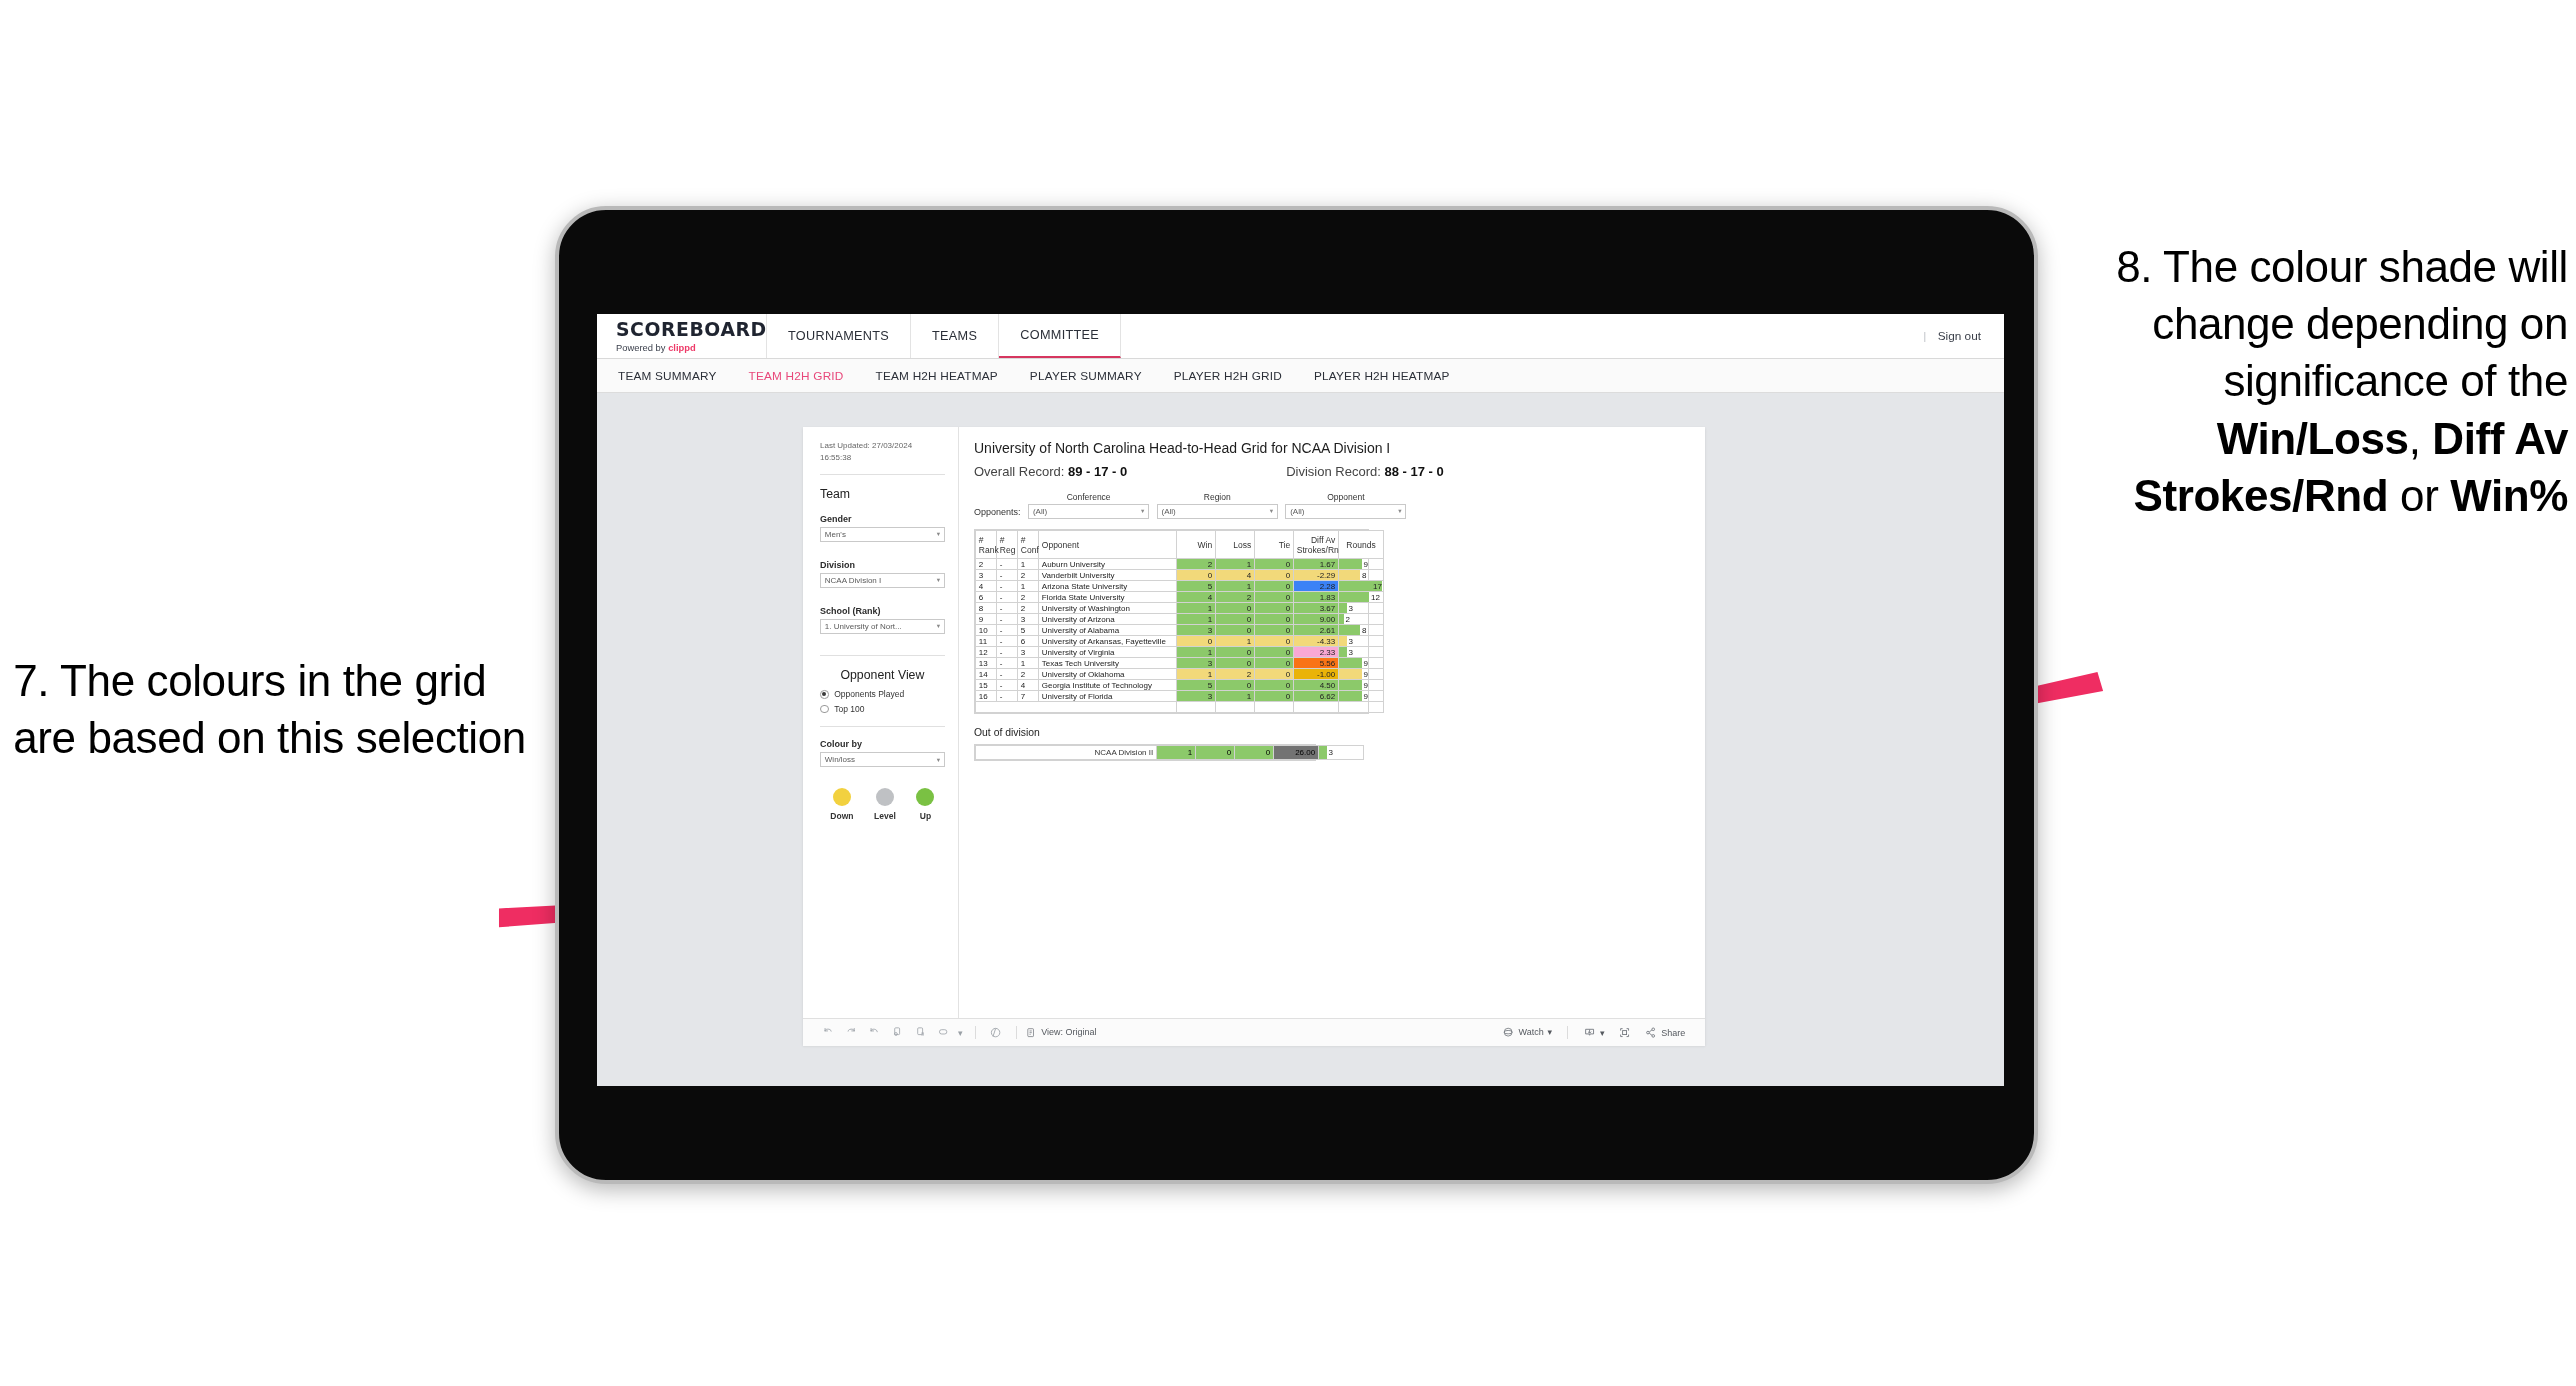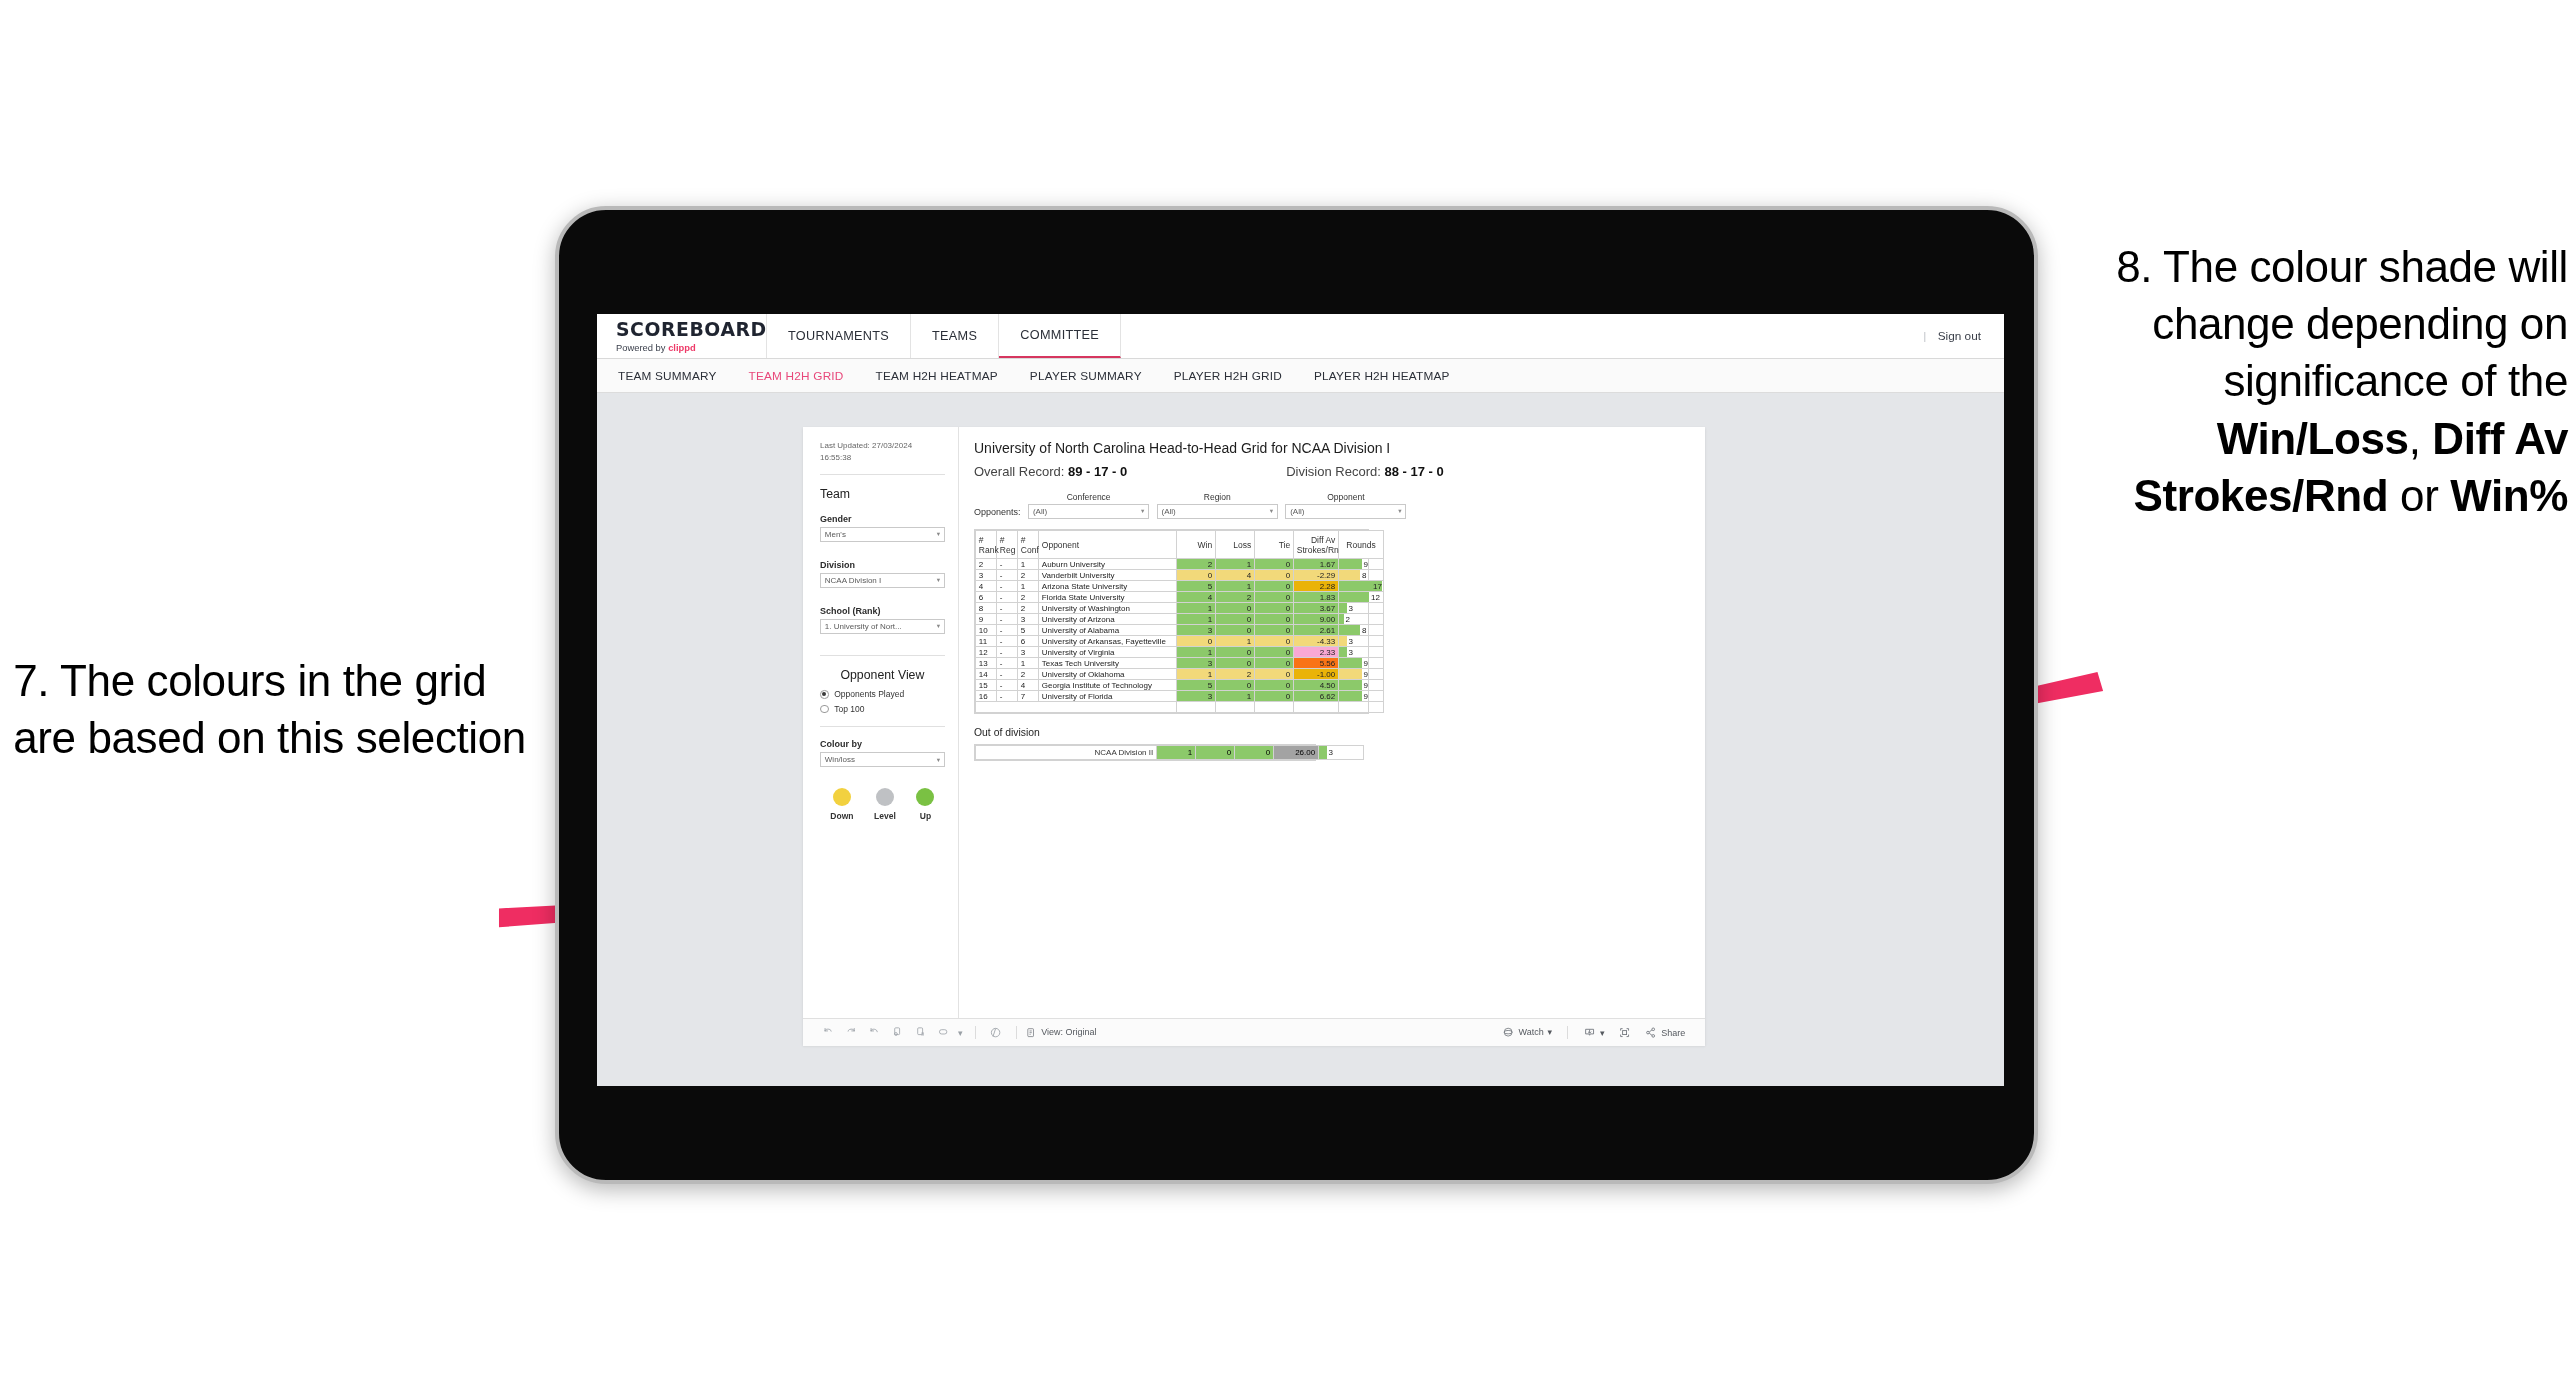--- a/index.html
+++ b/index.html
@@ -375,21 +375,21 @@
                       </td>
                     </tr>
                     <tr>
                       <td class="c-rank">4</td>
                       <td class="c-reg">-</td>
                       <td class="c-conf">1</td>
                       <td class="c-opp">Arizona State University</td>
                       <td class="c-num" style="background:#8cc96a">5</td>
                       <td class="c-num" style="background:#8cc96a">1</td>
                       <td class="c-num" style="background:#8cc96a">0</td>
-                      <td class="c-diff" style="background:#eab308">2.28</td>
+                      <td class="c-diff" style="background:#3b82f6">2.28</td>
                       <td class="c-rounds">
                         <span class="bar" style="width:43px;background:#8cc96a;"></span>
                         <span class="rnum" style="left:34px;">17</span>
                       </td>
                     </tr>
                     <tr>
                       <td class="c-rank">6</td>
                       <td class="c-reg">-</td>
                       <td class="c-conf">2</td>
                       <td class="c-opp">Florida State University</td>
@@ -542,21 +542,21 @@
 
             <div class="ood-title">Out of division</div>
             <div id="oodwrap">
               <table class="ood">
                 <tbody id="ood-body">
                     <tr>
                       <td class="ood-name">NCAA Division II</td>
                       <td class="c-num" style="background:#8cc96a">1</td>
                       <td class="c-num" style="background:#8cc96a">0</td>
                       <td class="c-num" style="background:#8cc96a">0</td>
-                      <td class="c-diff" style="background:#a3a3a3">26.00</td>
+                      <td class="c-diff" style="background:#737373">26.00</td>
                       <td class="c-rounds">
                         <span class="bar" style="width:7.6px;background:#8cc96a;"></span>
                         <span class="rnum" style="left:9.4px;">3</span>
                       </td>
                     </tr>
                   </tbody>
               </table>
             </div>
           </div>
         </div>

